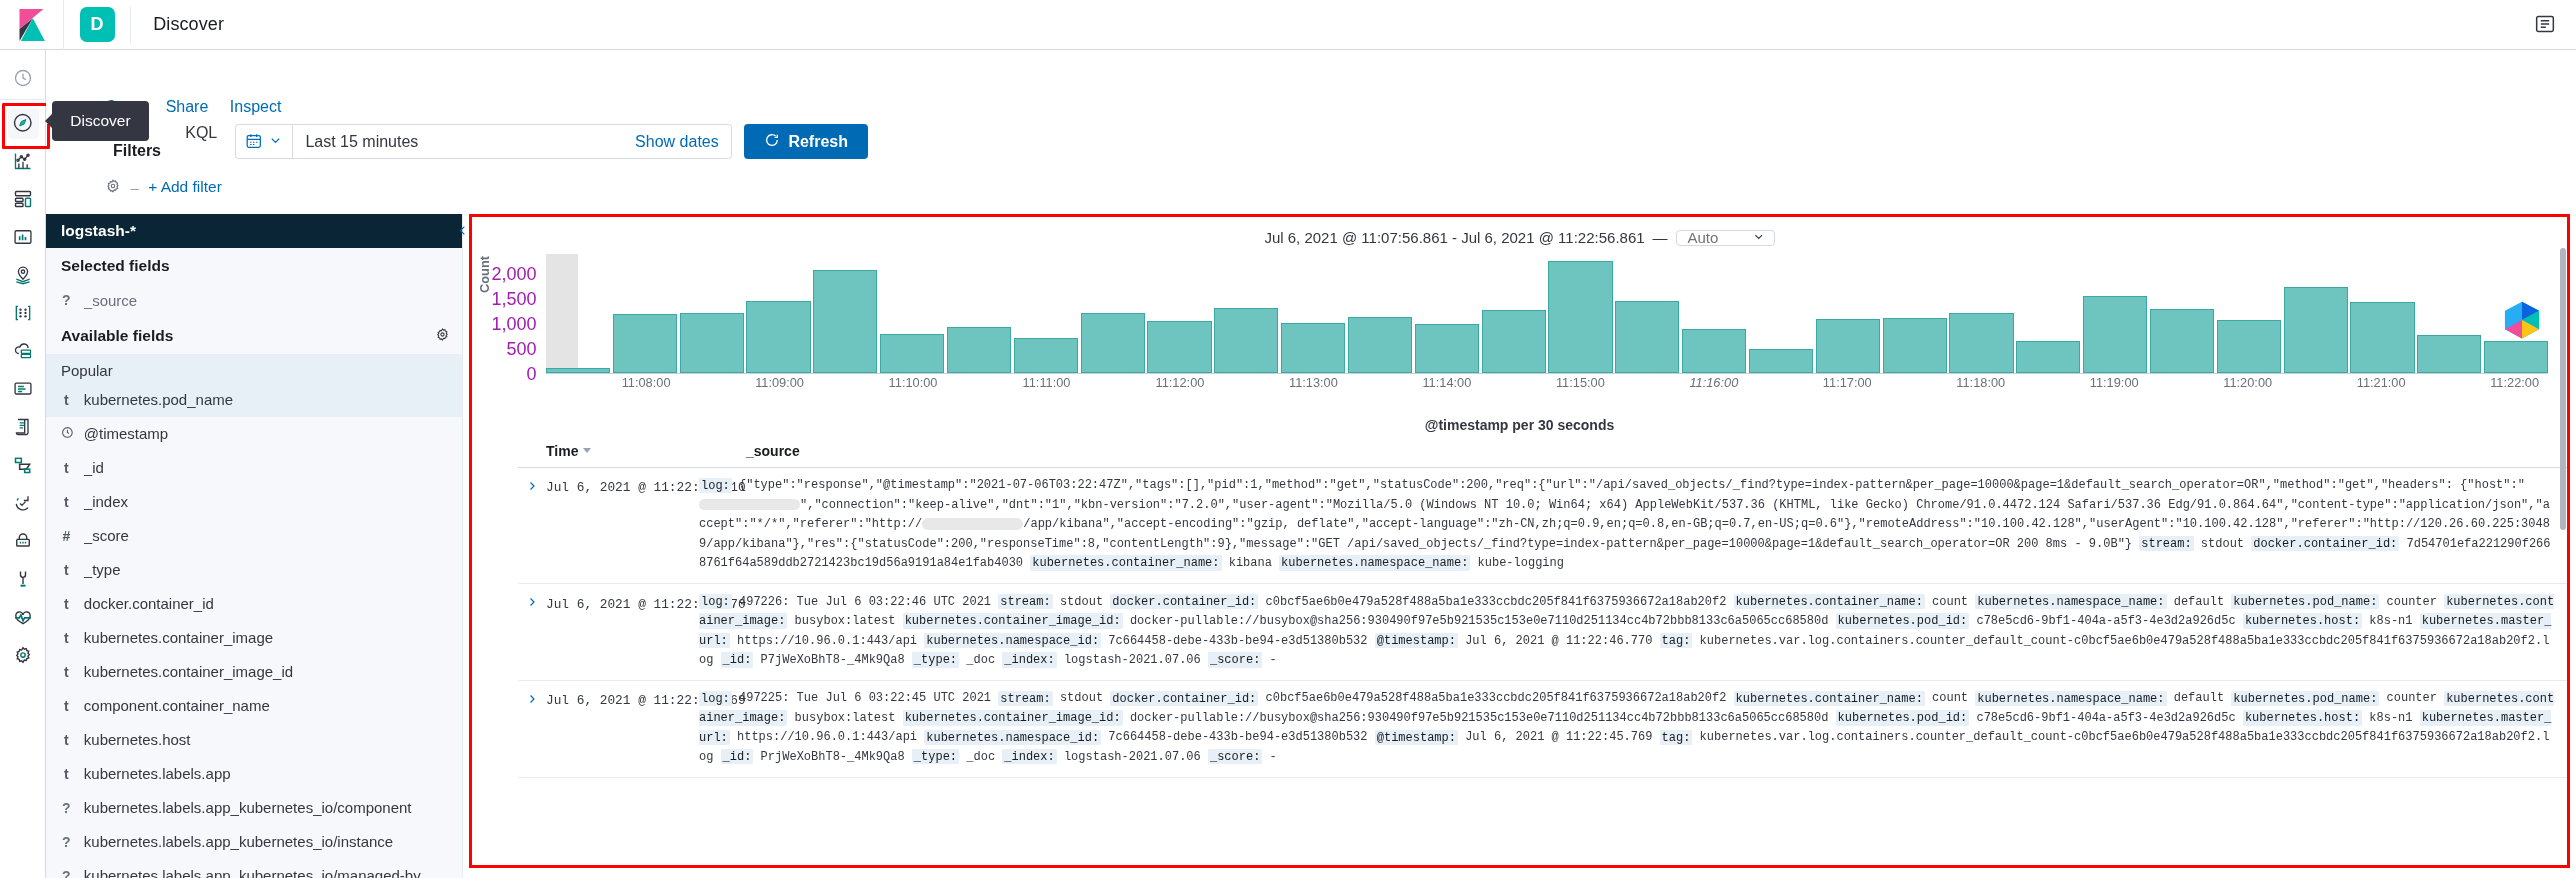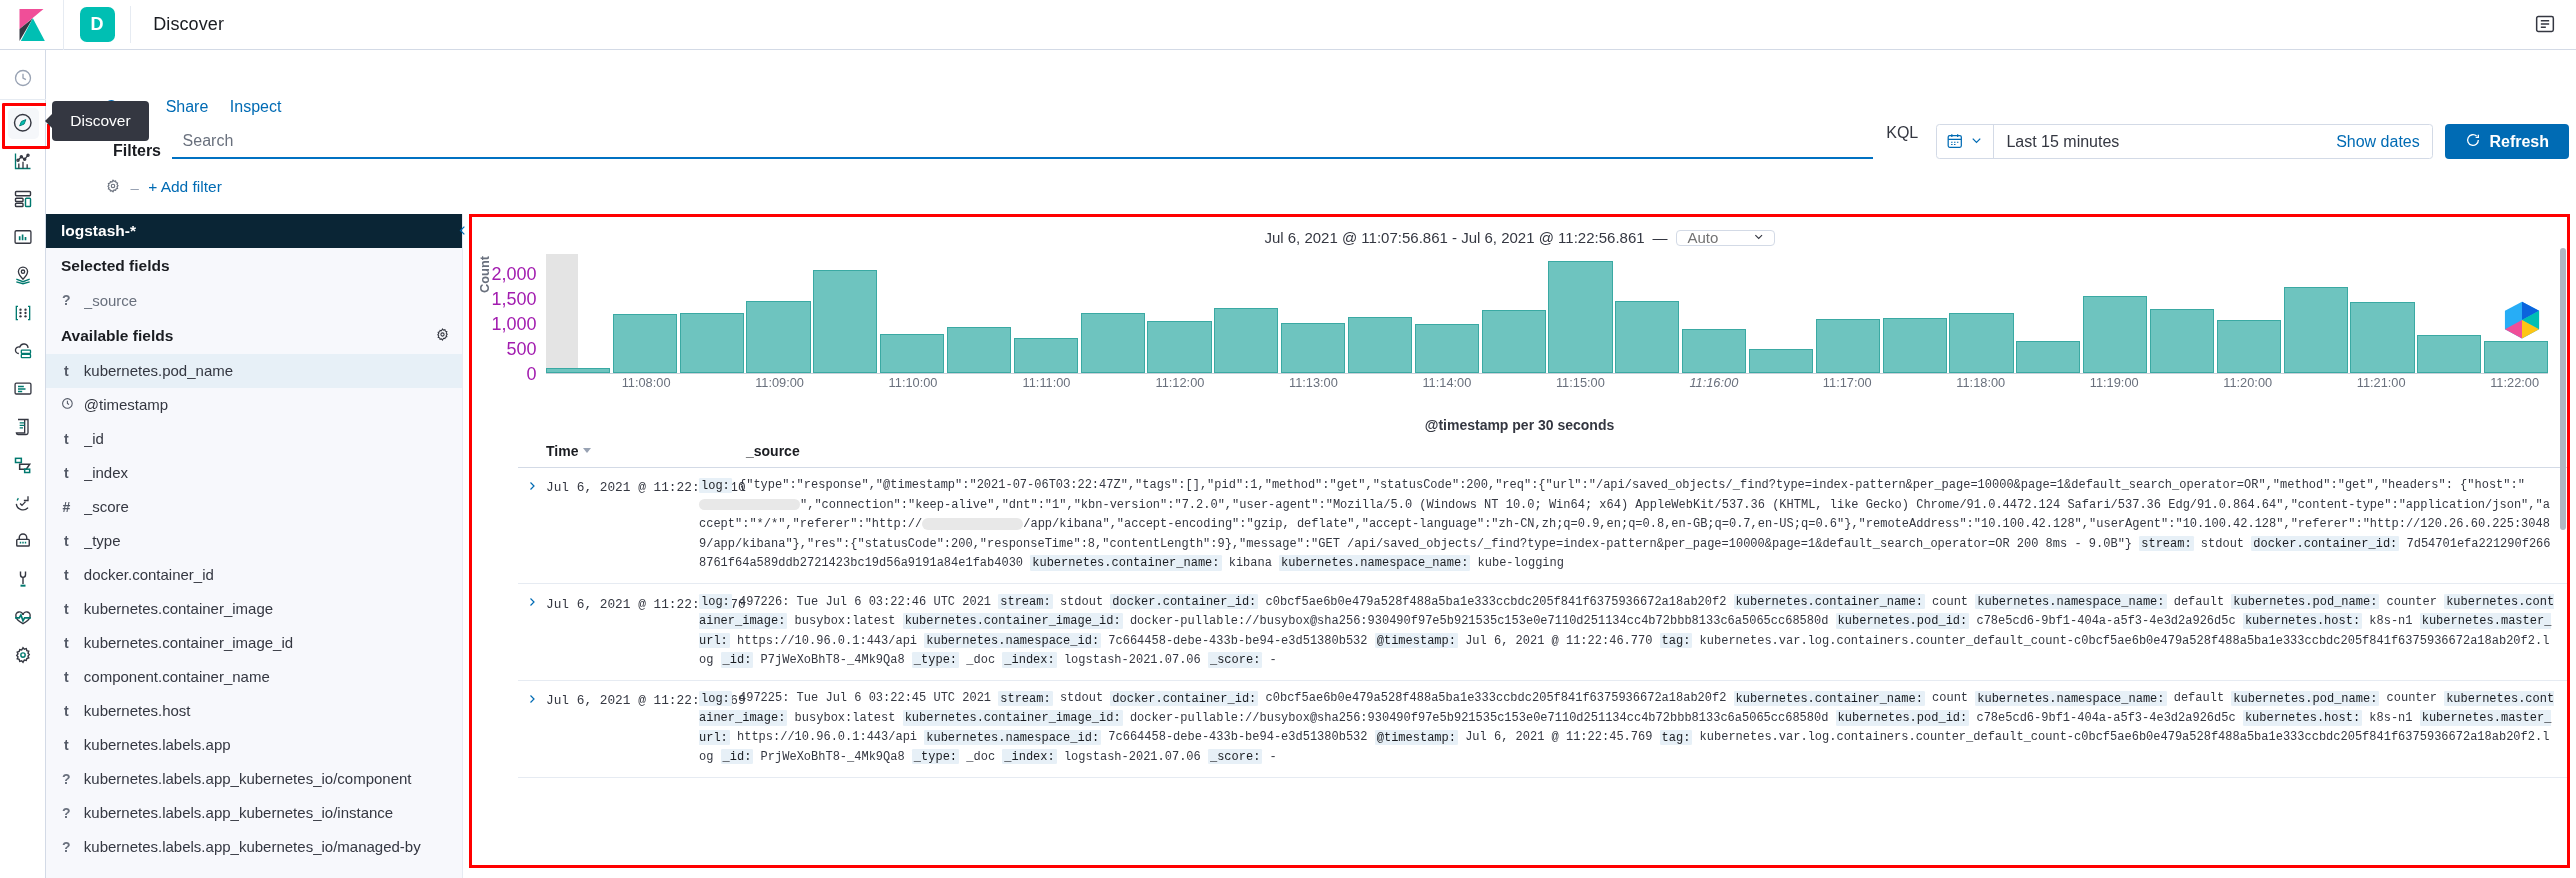--- a/index.html
+++ b/index.html
@@ -419,23 +419,20 @@
 
   <div class="actionbar">
     <span class="action-link">Open</span>
     <span class="action-link">Share</span>
     <span class="action-link">Inspect</span>
   </div>
 
   <div class="querybar">
     <div class="qb-left">
       <span class="filters-tab">Filters</span>
-    </div>
-    <div class="qb-input-wrap">
-      <span class="qb-placeholder">Search</span>
     </div>
     <span class="kql-label">KQL</span>
     <div class="date-picker">
       <div class="dp-cal">
         <span>
           <svg width="17.5" height="17.5" viewBox="0 0 24 24" fill="none" stroke="#006bb4" stroke-width="1.7">
             <rect x="3" y="5" width="18" height="16" rx="2"></rect>
             <path d="M3 10h18M8 3v4M16 3v4"></path>
             <path d="M7 14h2M11 14h2M15 14h2M7 17h2M11 17h2" stroke-width="1.4"></path>
           </svg>
@@ -490,20 +487,21 @@
     <div class="sec-title row">
       <span>Available fields</span>
       <span>
         <svg width="15" height="15" viewBox="0 0 24 24" fill="none" stroke="#343741" stroke-width="1.7">
           <path d="M12 3.2l1.6 1.8 2.3-.6.7 2.3 2.3.8-.9 2.2 1.5 1.8-1.5 1.8.9 2.2-2.3.8-.7 2.3-2.3-.6L12 20.8l-1.6-1.8-2.3.6-.7-2.3-2.3-.8.9-2.2L4.5 12.5 6 10.7l-.9-2.2 2.3-.8.7-2.3 2.3.6z"></path>
           <circle cx="12" cy="12" r="2.6"></circle>
         </svg>
       </span>
     </div>
 
+    <div class="popular-label">Popular</div>
     <div class="field-item pop-hl">
       <span class="f-type">t</span>
       <span class="f-name">kubernetes.pod_name</span>
     </div>
 
     <div id="available-fields-list">
         <div class="field-item">
           <span class="f-type"><svg width="12.8" height="12.8" viewBox="0 0 24 24" fill="none" stroke="#535966" stroke-width="2">
               <circle cx="12" cy="12" r="9"></circle>
               <path d="M12 7v5l3 2"></path>

